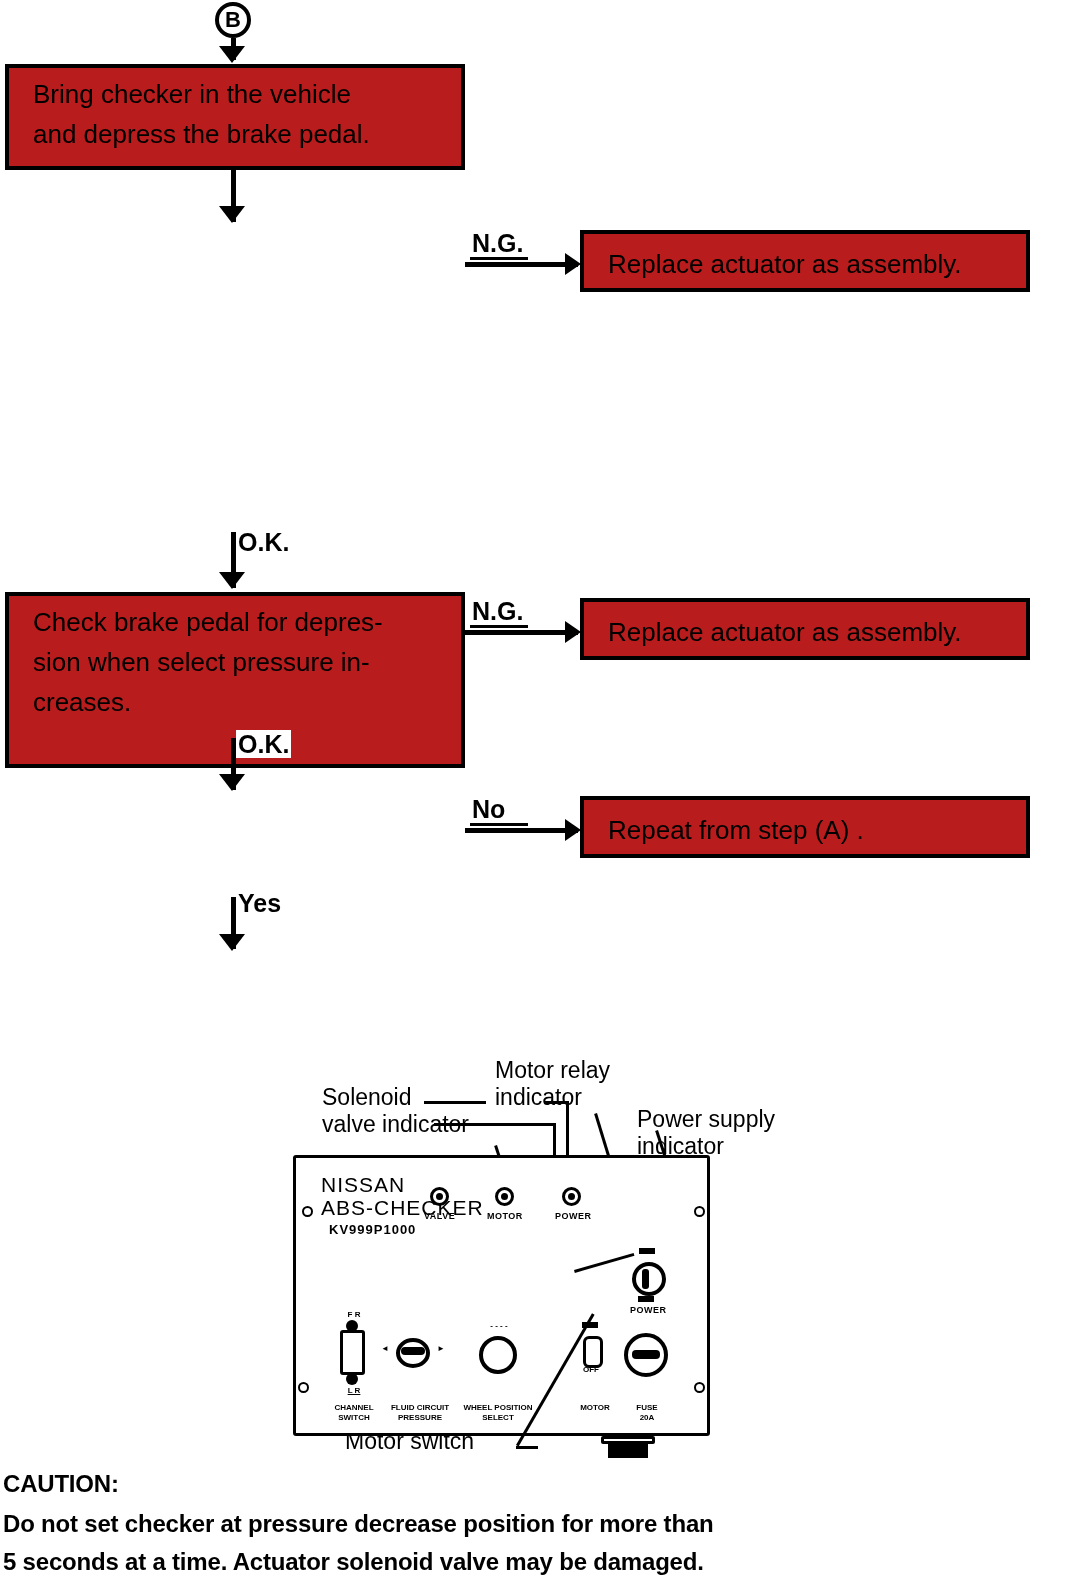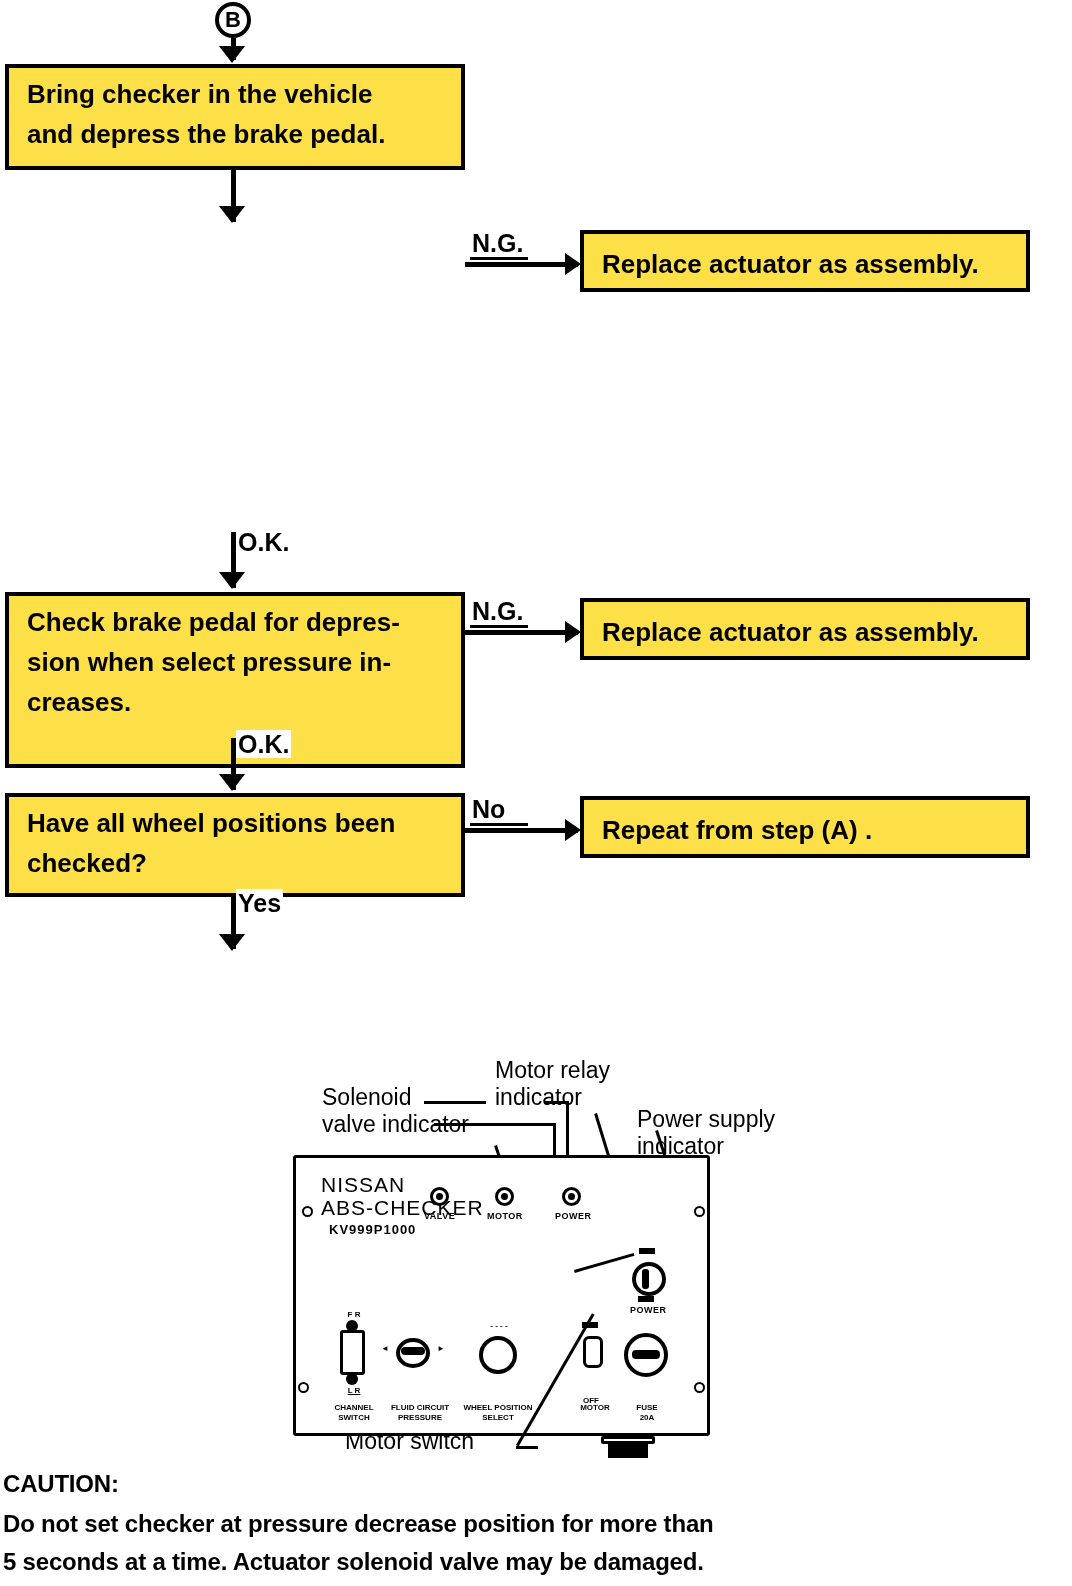--- a/index.html
+++ b/index.html
@@ -21,23 +21,23 @@
     left: 0; top: 0;
     width: 1072px;
     height: 1586px;
   }
 
   
   .fbox {
     position: absolute;
     box-sizing: border-box;
     border: 4px solid #000;
-    background: #fde047;
-    padding: 6px 14px 6px 18px;
-    font-weight: bold;
+    background: #b91c1c;
+    padding: 6px 14px 6px 24px;
+    font-weight: normal;
     font-size: 26px;
     line-height: 40px;
     letter-spacing: 0px;
     white-space: pre-line;
   }
   .fbox.tight { line-height: 39px; }
 
   
   .vline {
     position: absolute;
@@ -234,22 +234,20 @@
   <div class="edge-label" style="left:470px; top:597px;">N.G.</div>
   <div class="hline" style="left:470px; top:625px; width:58px; height:3px;"></div>
   <div class="arrow-right" style="left:565px; top:621px;"></div>
 
   <div class="fbox" style="left:580px; top:598px; width:450px; height:62px; line-height:48px;">Replace actuator as assembly.</div>
 
   <div class="vline" style="left:231px; top:738px; height:52px;"></div>
   <div class="edge-label" style="left:236px; top:730px;">O.K.</div>
   <div class="arrow-down" style="left:219px; top:774px;"></div>
 
-  <div class="fbox" style="left:5px; top:793px; width:460px; height:104px;">Have all wheel positions been
-checked?</div>
 
   <div class="hline" style="left:465px; top:828px; width:113px;"></div>
   <div class="edge-label" style="left:470px; top:795px;">No</div>
   <div class="hline" style="left:470px; top:823px; width:58px; height:3px;"></div>
   <div class="arrow-right" style="left:565px; top:819px;"></div>
 
   <div class="fbox" style="left:580px; top:796px; width:450px; height:62px; line-height:48px;">Repeat from step (A) .</div>
 
   <div class="vline" style="left:231px; top:897px; height:52px;"></div>
   <div class="edge-label" style="left:236px; top:889px;">Yes</div>
@@ -315,21 +313,21 @@
     <div class="micro" style="left:84px; top:245px; width:80px;">FLUID CIRCUIT
 PRESSURE</div>
 
     <div class="knob" style="left:183px; top:178px; width:38px; height:38px;"></div>
     <div class="micro" style="left:170px; top:163px; width:66px;">- - - -</div>
     <div class="micro" style="left:160px; top:245px; width:84px;">WHEEL POSITION
 SELECT</div>
 
     <div style="position:absolute; left:287px; top:178px; width:14px; height:26px; background:#fff; border:3px solid #000; border-radius:6px;"></div>
     <div style="position:absolute; left:286px; top:164px; width:16px; height:6px; background:#000;"></div>
-    <div class="micro" style="left:282px; top:207px; width:26px;margin-top:31px;">OFF</div>
+    <div class="micro" style="left:282px; top:207px; width:26px;">OFF</div>
     <div class="micro" style="left:272px; top:245px; width:54px;">MOTOR</div>
 
     <div class="knob" style="left:328px; top:175px; width:44px; height:44px;"></div>
     <div style="position:absolute; left:336px; top:192px; width:28px; height:9px; background:#000; border-radius:4px;"></div>
     <div class="micro" style="left:326px; top:245px; width:50px;">FUSE
 20A</div>
   </div>
 
   <div class="plug" style="left:601px; top:1436px; width:54px; height:8px; border-radius:2px;"></div>
   <div class="plug" style="left:608px; top:1444px; width:40px; height:14px; background:#000;"></div>

